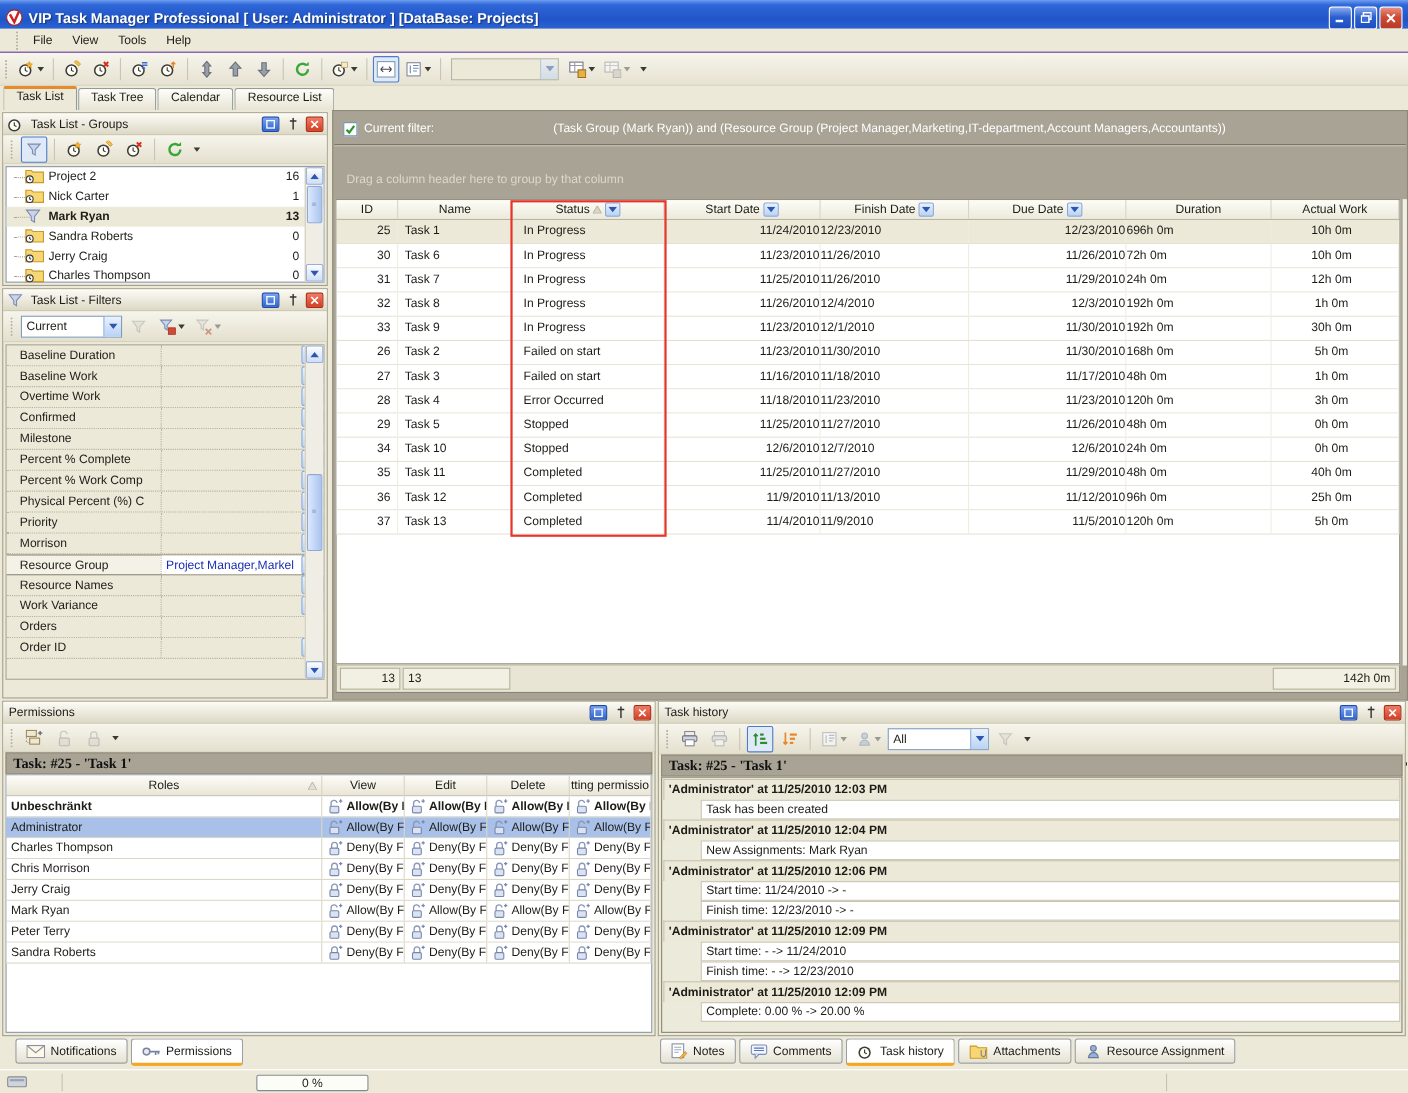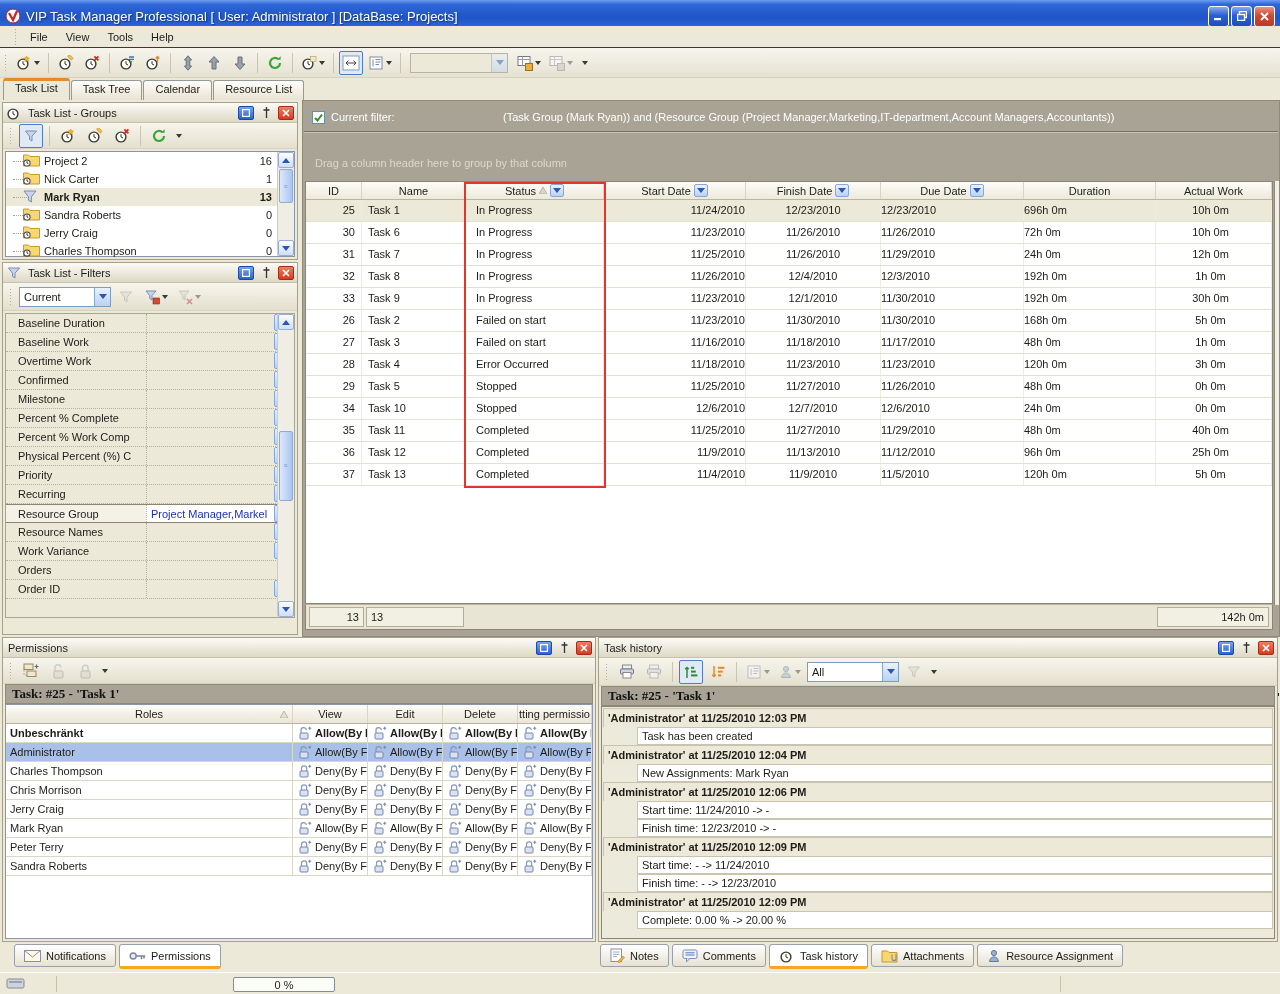--- a/index.html
+++ b/index.html
@@ -2,21 +2,21 @@
 <html><head>
 <meta charset="utf-8">
 <style>
 *{box-sizing:border-box;margin:0;padding:0}
 body{width:1280px;height:994px;position:relative;overflow:hidden;background:#ece9d8;
  font-family:"Liberation Sans",sans-serif;font-size:11px;color:#1d1c17}
 svg{display:block}
 
 .titlebar{position:absolute;left:0;top:0;width:1280px;height:32px;display:flex;align-items:center;gap:5px;
  padding:0 5px;background:linear-gradient(180deg,#6d9ef0 0%,#2f66d8 14%,#1f55c6 55%,#2e66d8 86%,#16429f 100%);
- color:#fff;font-weight:normal;font-size:13px;text-shadow:1px 1px 1px #1a3a7a}
+ color:#fff;font-weight:bold;font-size:13px;text-shadow:1px 1px 1px #1a3a7a}
 .wbtns{margin-left:auto;display:flex;gap:2px}
 .wbtn{width:21px;height:21px;border:1px solid #fff;border-radius:3px;display:flex;align-items:center;justify-content:center;
  background:linear-gradient(#87aaf0,#2a5fd0 45%,#1d4ec0)}
 .wbtn.close{background:linear-gradient(#e89182,#cf4a33 45%,#b83a26)}
 
 .menubar{position:absolute;left:0;top:26px;width:1280px;height:22px;background:#ece9d8;display:flex;align-items:center;padding-left:10px;border-bottom:1px solid #4c1d95}
 .menu-item{padding:3px 9px}
 .grip{width:3px;height:18px;margin:0 4px;background-image:radial-gradient(#b2ae9c 42%,transparent 45%);background-size:3px 3px}
 .toolbar{position:absolute;left:0;top:48px;width:1280px;height:30px;background:linear-gradient(#f7f5ec,#e6e2d2);display:flex;align-items:center;gap:2px;border-bottom:1px solid #d6d2c0}
 .tbtn{height:24px;min-width:24px;padding:0 2px;display:flex;align-items:center;justify-content:center;border:1px solid transparent;border-radius:2px}
@@ -70,22 +70,22 @@
 .ghead{display:flex;height:18px;background:linear-gradient(#fdfcf7,#eceadb);border-bottom:1px solid #b9b5a1}
 .gh{display:flex;align-items:center;justify-content:center;gap:3px;border-right:1px solid #d8d5c4;overflow:hidden}
 .hdrop{width:14px;height:13px;background:linear-gradient(#eaf2fd,#b8d2f6);border:1px solid #86a7dc;border-radius:2px;display:flex;align-items:center;justify-content:center}
 .grow{display:flex;height:22px;border-bottom:1px solid #e4e1d2;background:#fff}
 .grow.cursel{background:#ece9d8}
 .gc{border-right:1px solid #efede1;padding-top:4px;overflow:hidden;white-space:nowrap}
 .c0{width:56px;text-align:right;padding-right:6px}
 .c1{width:104px;padding-left:6px}
 .c2{width:138px;padding-left:10px}
 .c3{width:142px;text-align:right}
-.c4{width:135px;text-align:center}
-.c5{width:143px;text-align:left}
+.c4{width:135px;text-align:left}
+.c5{width:143px;text-align:right}
 .c6{width:132px;text-align:left;padding-right:8px}
 .c7{flex:1;text-align:center;padding-right:6px}
 .redbox{position:absolute;left:158px;top:0;width:142px;height:306px;border:2px solid #e5352b;pointer-events:none}
 .gfoot{position:absolute;left:2px;top:503px;width:968px;height:26px;background:#e8e5d4;border:1px solid #8a8576;border-top:1px solid #b9b5a1;display:flex;align-items:center;padding:0 2px}
 .fbox{height:20px;border:1px solid #b2ae9a;background:#f2f0e3;padding:3px 4px;margin:0 1px}
 .rstrip{position:absolute;left:971px;top:80px;width:5px;height:424px;background:#f2f0e6;border-left:1px solid #8f8a77}
 .rtick{position:absolute;left:0;top:512px;width:4px;height:3px;background:#222}
 
 .capband{height:20px;background:#a8a394;border:1px solid #8f8a77;margin:0 2px;display:flex;align-items:center;padding-left:6px;
  font-family:"Liberation Serif",serif;font-weight:bold;font-size:13px;color:#111}
@@ -612,21 +612,21 @@
       <div class="frow">
         <span class="flabel">Priority</span>
         <span class="fval"></span>
         <span class="fdrop">
           <svg width="8" height="5" viewBox="0 0 8 5">
             <path d="M0 0h8L4 5z" fill="#2c56b0"></path>
           </svg>
         </span>
       </div>
       <div class="frow">
-        <span class="flabel">Recurring</span>
+        <span class="flabel">Morrison</span>
         <span class="fval"></span>
         <span class="fdrop">
           <svg width="8" height="5" viewBox="0 0 8 5">
             <path d="M0 0h8L4 5z" fill="#2c56b0"></path>
           </svg>
         </span>
       </div>
       <div class="frow fsel">
         <span class="flabel">Resource Group</span>
         <span class="fval">Project Manager,Markel</span>

